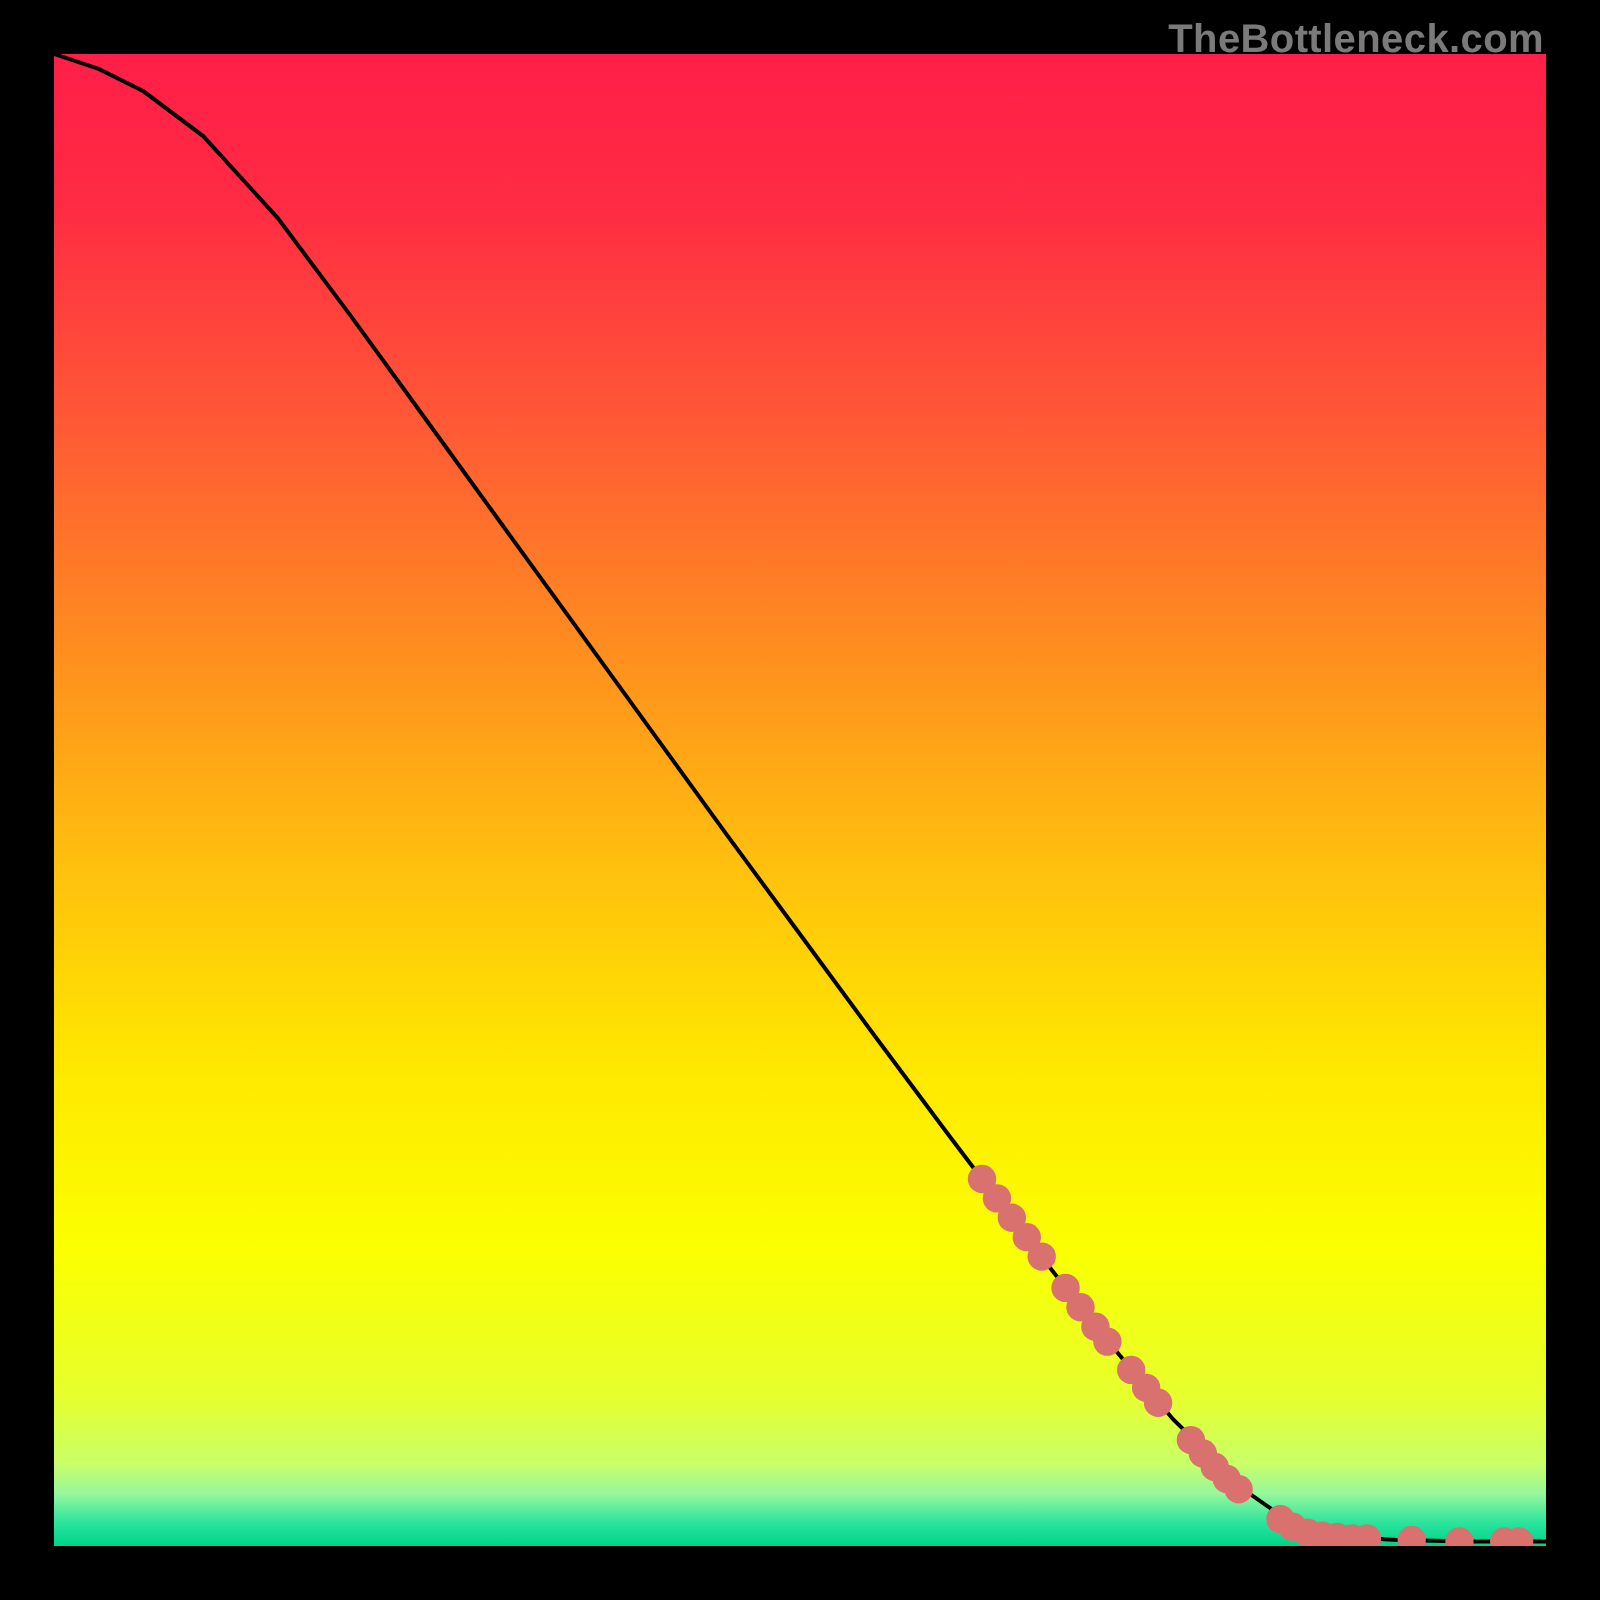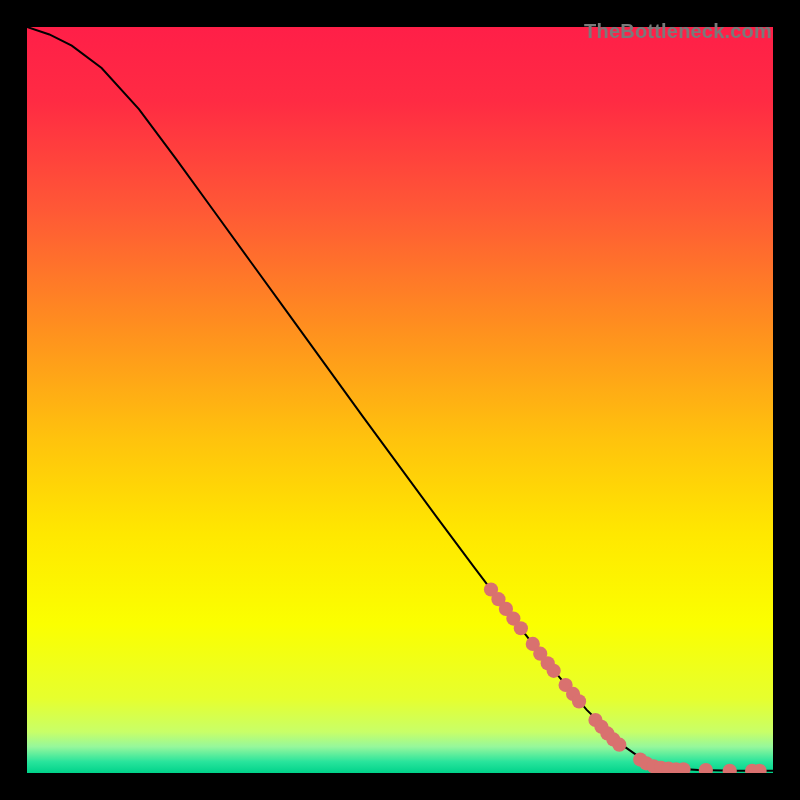--- a/index.html
+++ b/index.html
@@ -21,21 +21,21 @@
   .plot-area {
     position: absolute;
     left: 27px;
     top: 27px;
     width: 746px;
     height: 746px;
     overflow: hidden;
   }
   .attribution {
     position: absolute;
-    top: 20px;
+    top: 9px;
     right: 28px;
     color: #7a7a7a;
     font-size: 20px;
     font-weight: 600;
     letter-spacing: 0.2px;
   }
   svg { display: block; }
 </style>
 </head>
 <body>

